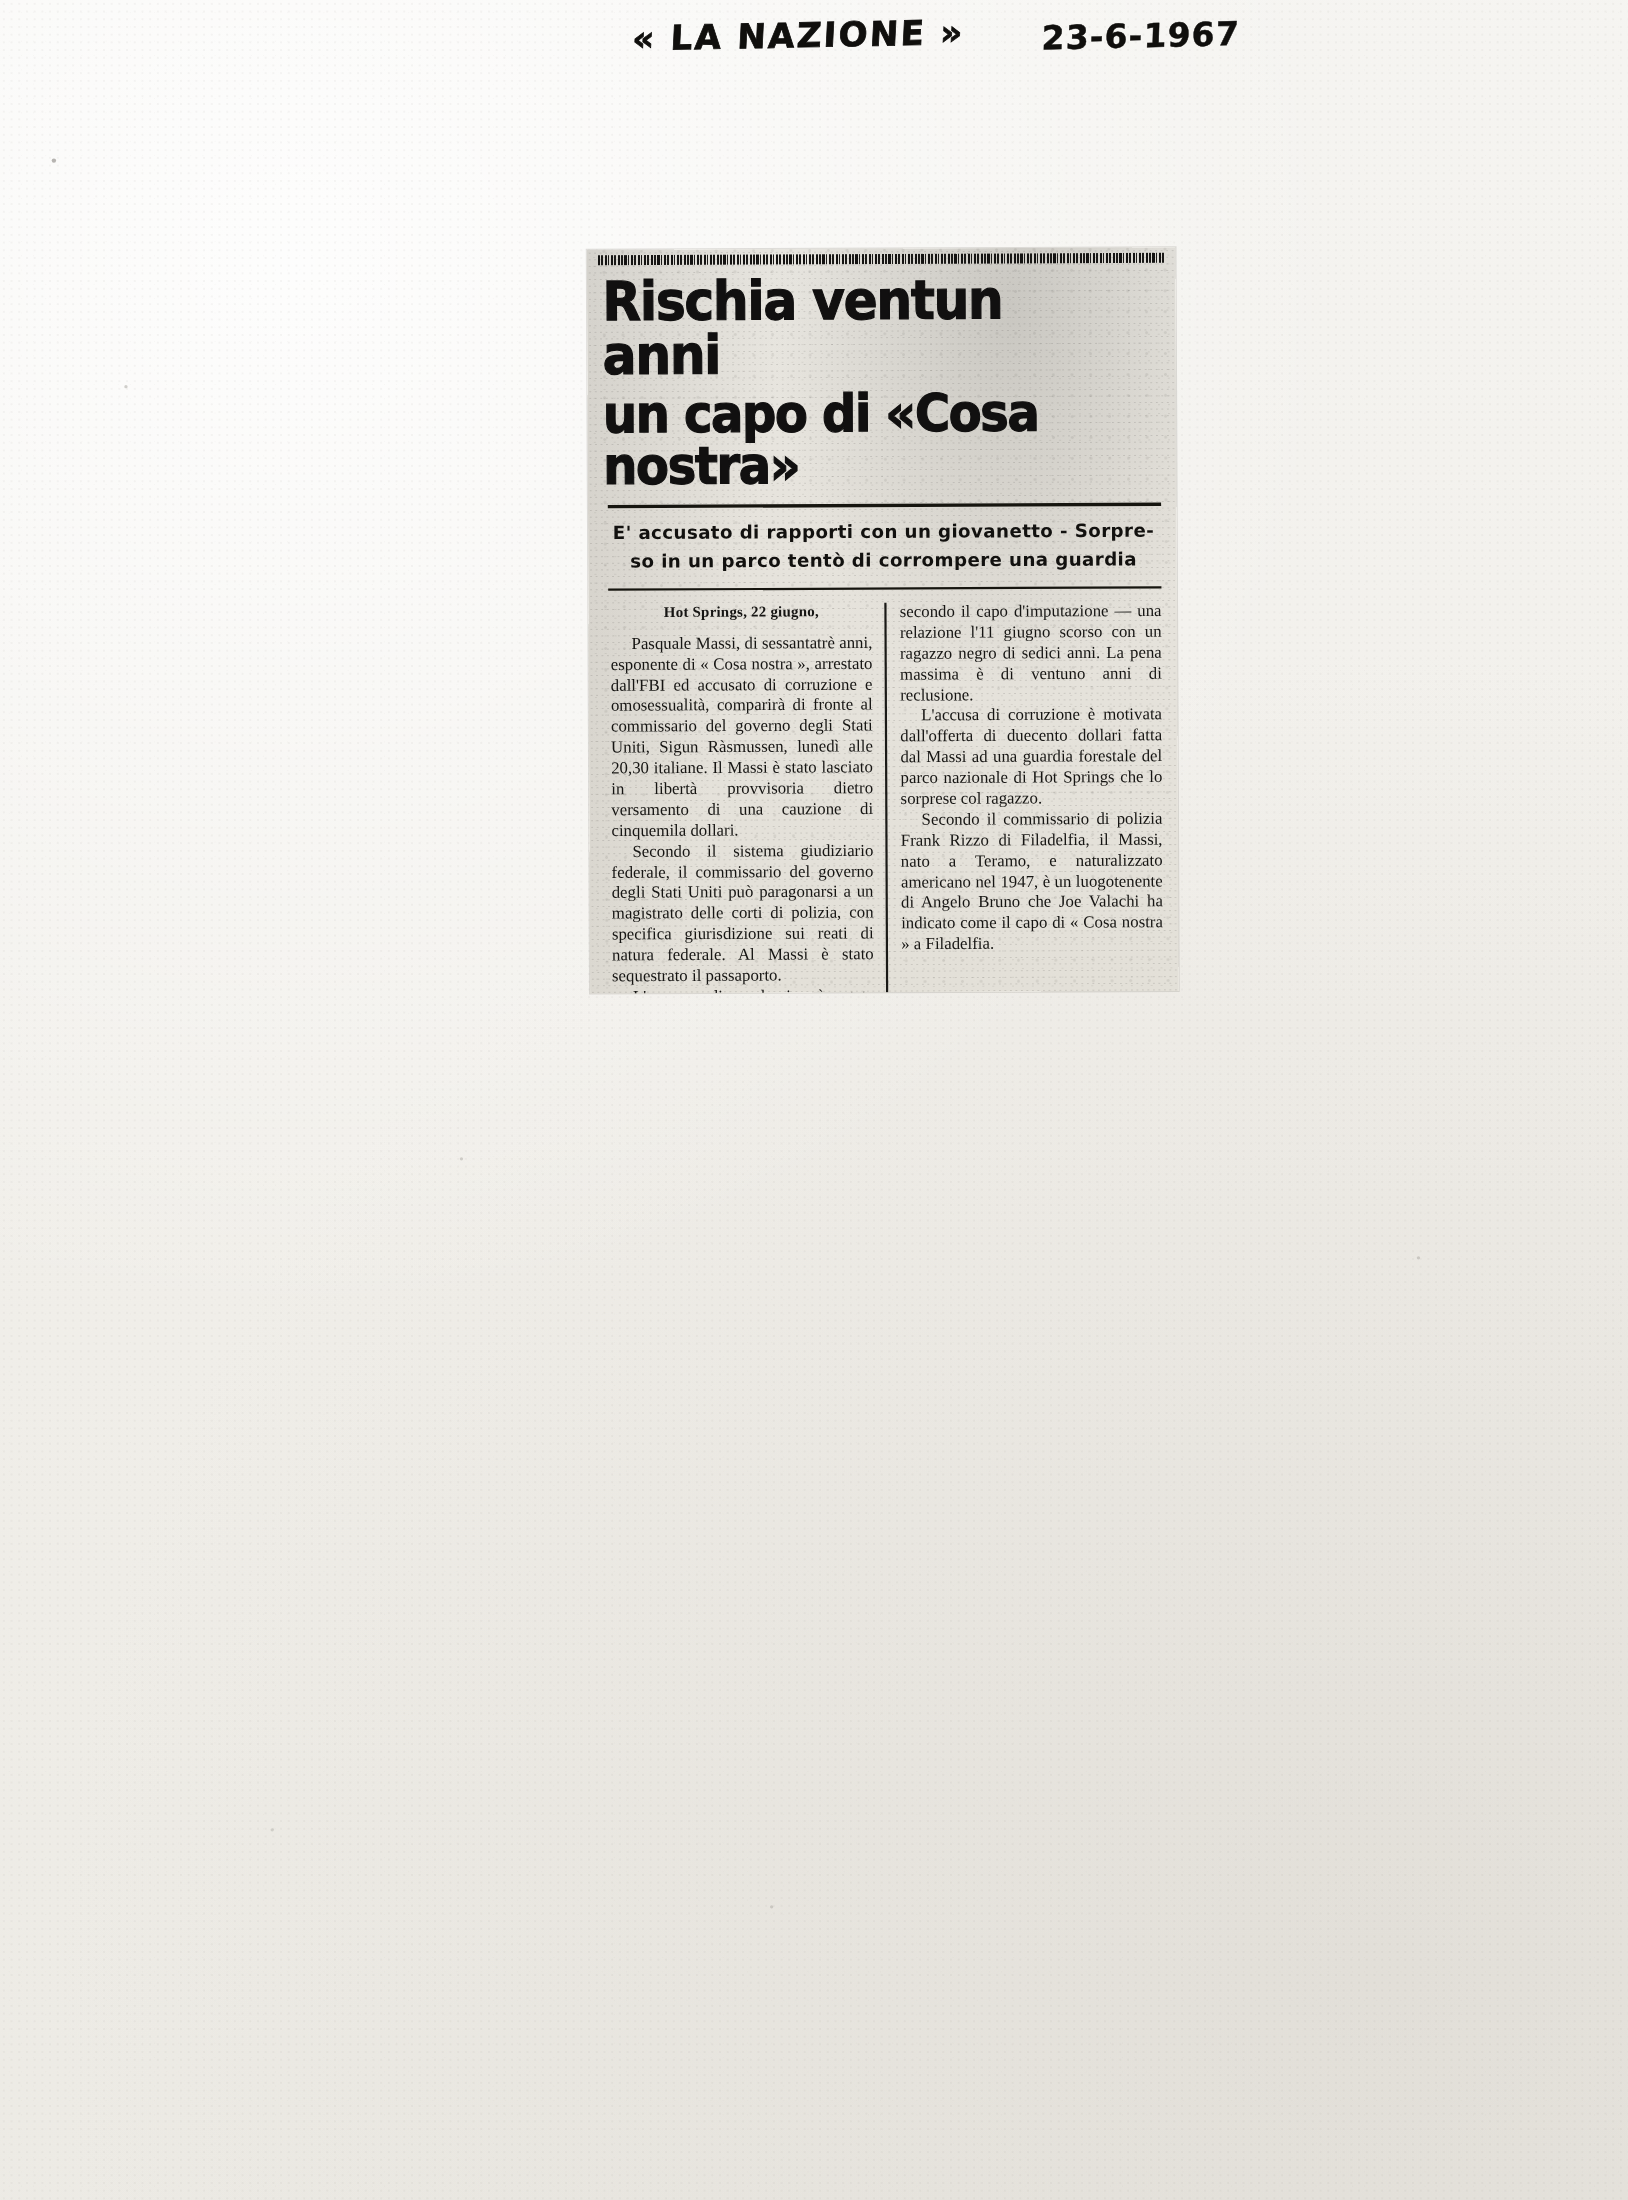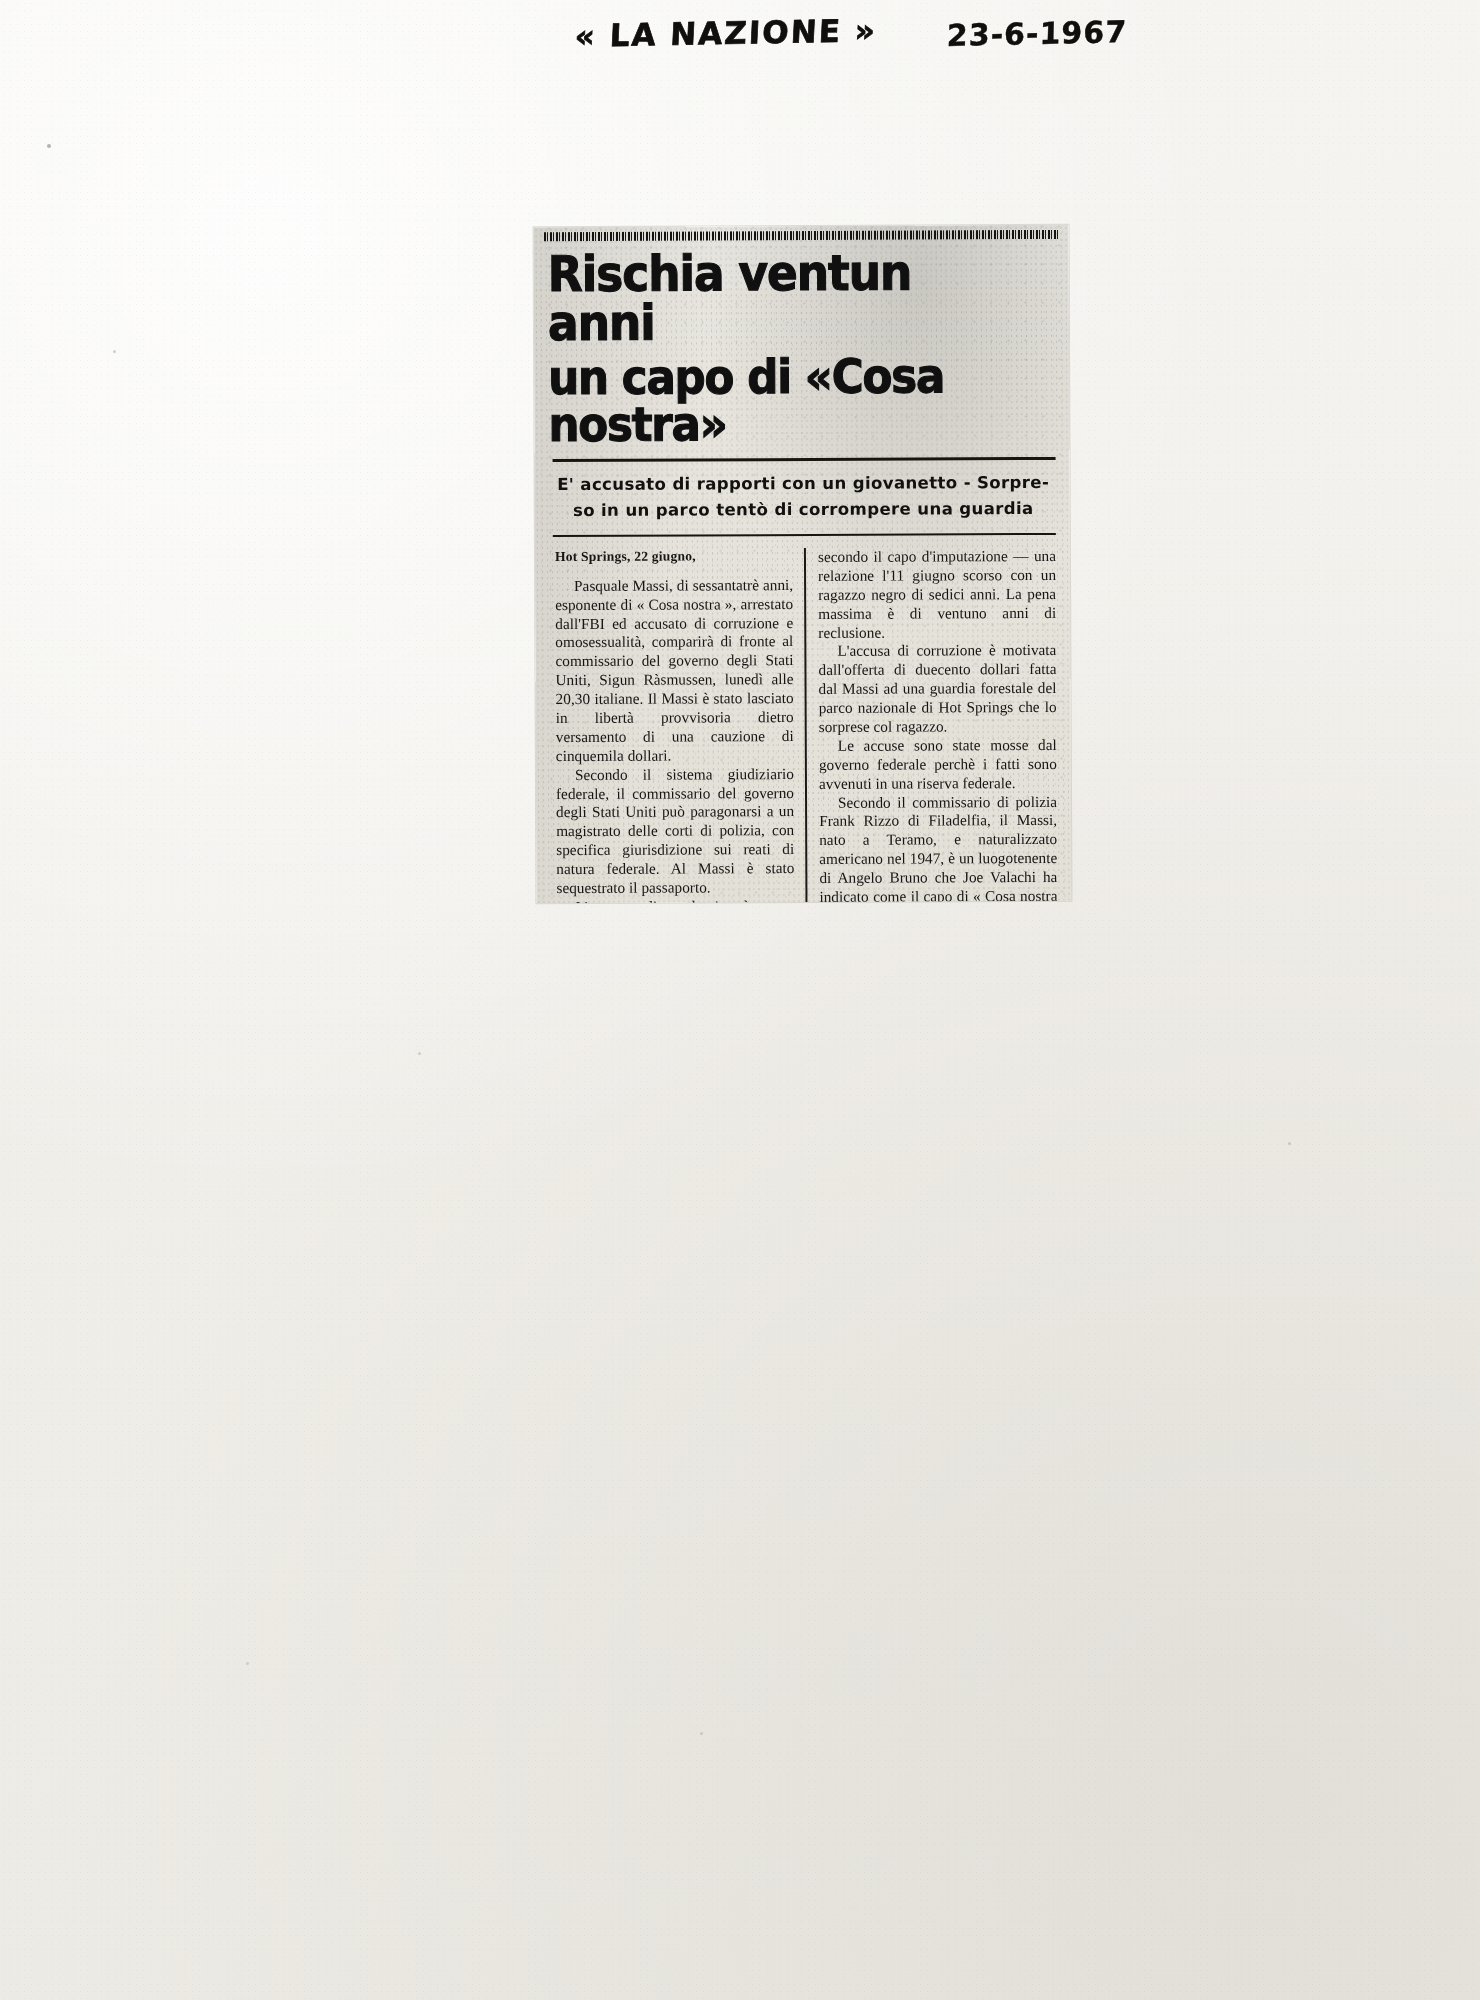--- a/index.html
+++ b/index.html
@@ -150,20 +150,21 @@
     text-justify:inter-word;
     hyphens:none;
   }
   .col.left{padding-right:11px;}
   .col.right{padding-left:12px;border-left:2px solid #1a1916;}
   .dateline{
     display:block;
     font-family:"Liberation Serif", serif;
     font-weight:700;
     font-size:13.6px;
+    text-align:center;
     letter-spacing:.2px;
     margin-bottom:11px;
   }
   .col p{margin:0;text-indent:19px;}
   .col p.noind{text-indent:0;}
 </style>
 </head>
 <body>
 
 <div id="page"></div>
@@ -204,18 +205,17 @@
     <div class="col left">
       <span class="dateline">Hot Springs, 22 giugno,</span>
       <p>Pasquale Massi, di sessantatrè anni, esponente di « Cosa nostra », arrestato dall'FBI ed accusato di corruzione e omosessualità, comparirà di fronte al commissario del governo degli Stati Uniti, Sigun Ràsmussen, lunedì alle 20,30 italiane. Il Massi è stato lasciato in libertà provvisoria dietro versamento di una cauzione di cinquemila dollari.</p>
       <p>Secondo il sistema giudiziario federale, il commissario del governo degli Stati Uniti può paragonarsi a un magistrato delle corti di polizia, con specifica giurisdizione sui reati di natura federale. Al Massi è stato sequestrato il passaporto.</p>
       <p>L'accusa di sodomia è stata formulata per aver egli avuto —</p>
     </div>
 
     <div class="col right">
       <p class="noind">secondo il capo d'imputazione — una relazione l'11 giugno scorso con un ragazzo negro di sedici anni. La pena massima è di ventuno anni di reclusione.</p>
       <p>L'accusa di corruzione è motivata dall'offerta di duecento dollari fatta dal Massi ad una guardia forestale del parco nazionale di Hot Springs che lo sorprese col ragazzo.</p>
-      <p>Le accuse sono state mosse dal governo federale perchè i fatti sono avvenuti in una riserva federale.</p>
       <p>Secondo il commissario di polizia Frank Rizzo di Filadelfia, il Massi, nato a Teramo, e naturalizzato americano nel 1947, è un luogotenente di Angelo Bruno che Joe Valachi ha indicato come il capo di « Cosa nostra » a Filadelfia.</p>
     </div>
 
   </div>
 </div>
 
 </body></html>

